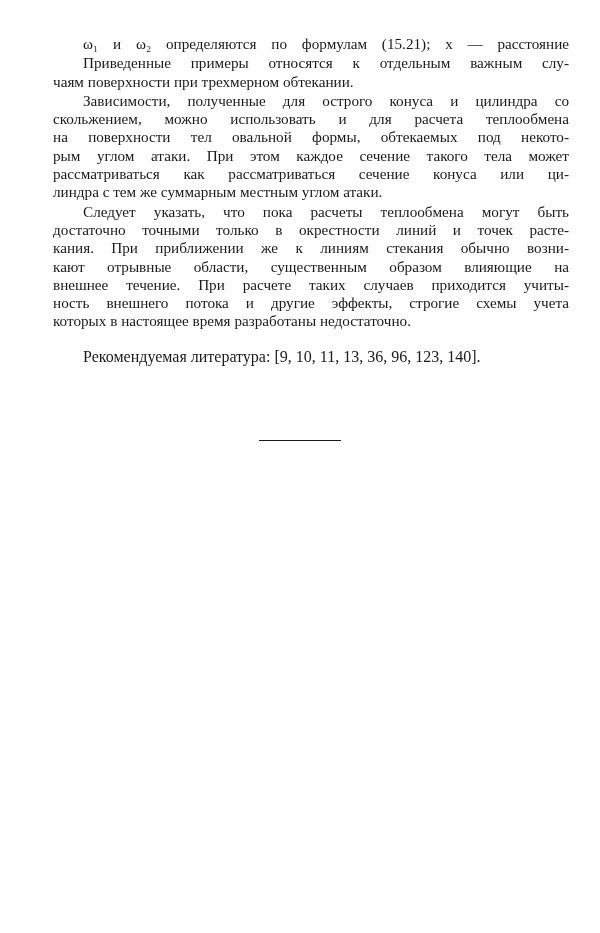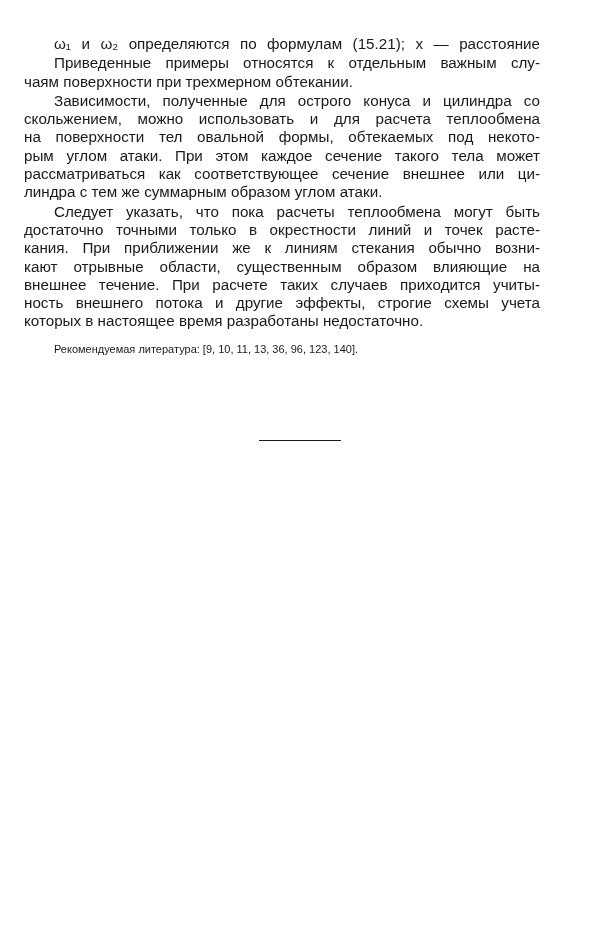--- a/index.html
+++ b/index.html
@@ -1,37 +1,37 @@
 <!DOCTYPE html>
 <html><head>
 <meta charset="utf-8">
 <style>
   html, body { margin: 0; padding: 0; background: #ffffff; }
   body { width: 600px; height: 933px; position: relative; overflow: hidden; }
   .page {
     position: absolute;
-    left: 24px;
+    left: 53px;
     top: 35px;
     width: 516px;
-    font-family: Liberation Sans, sans-serif;
+    font-family: Liberation Serif, serif;
     font-size: 15.2px;
     line-height: 18.3px;
     color: #1a1a1a;
     text-align: justify;
   }
   .p {
     margin: 0 0 1px 0;
     text-indent: 30px;
     text-align: justify;
     hyphens: manual;
   }
   .p.small {
-    font-size: 11px;
+    font-size: 16px;
     line-height: 18px;
-    margin-top: 9px;
+    margin-top: 17px;
   }
   .line {
     display: block;
     text-align: justify;
     text-align-last: justify;
     white-space: nowrap;
   }
   .line.last { text-align-last: left; }
   .rule {
     position: absolute;
@@ -54,22 +54,22 @@
   <div class="p">
     <span class="line">Приведенные примеры относятся к отдельным важным слу-</span>
     <span class="line last" style="text-indent:0">чаям поверхности при трехмерном обтекании.</span>
   </div>
 
   <div class="p">
     <span class="line">Зависимости, полученные для острого конуса и цилиндра со</span>
     <span class="line" style="text-indent:0">скольжением, можно использовать и для расчета теплообмена</span>
     <span class="line" style="text-indent:0">на поверхности тел овальной формы, обтекаемых под некото-</span>
     <span class="line" style="text-indent:0">рым углом атаки. При этом каждое сечение такого тела может</span>
-    <span class="line" style="text-indent:0">рассматриваться как соответствующее сечение внешнее или ци-</span>
-    <span class="line last" style="text-indent:0">линдра с тем же суммарным образом углом атаки.</span>
+    <span class="line" style="text-indent:0">рассматриваться как рассматриваться сечение конуса или ци-</span>
+    <span class="line last" style="text-indent:0">линдра с тем же суммарным местным углом атаки.</span>
   </div>
 
 
   <div class="p">
     <span class="line">Следует указать, что пока расчеты теплообмена могут быть</span>
     <span class="line" style="text-indent:0">достаточно точными только в окрестности линий и точек расте-</span>
     <span class="line" style="text-indent:0">кания. При приближении же к линиям стекания обычно возни-</span>
     <span class="line" style="text-indent:0">кают отрывные области, существенным образом влияющие на</span>
     <span class="line" style="text-indent:0">внешнее течение. При расчете таких случаев приходится учиты-</span>
     <span class="line" style="text-indent:0">ность внешнего потока и другие эффекты, строгие схемы учета</span>

